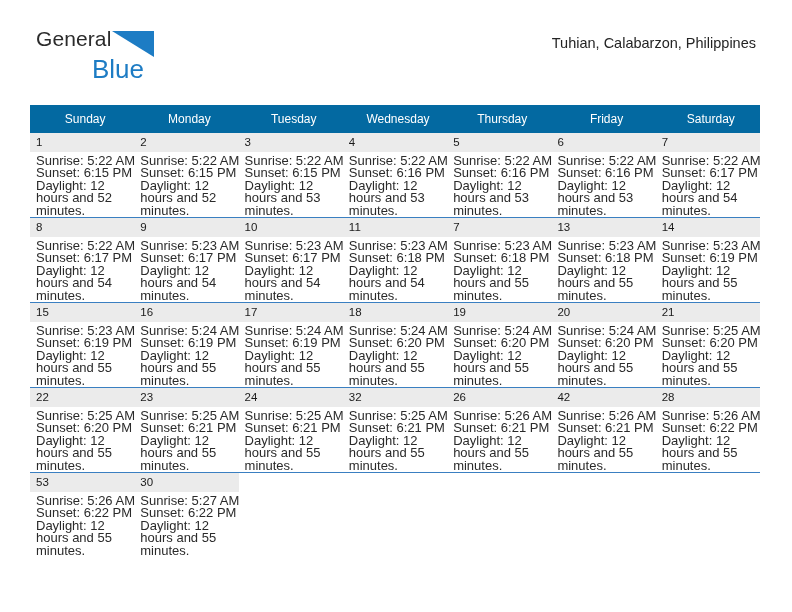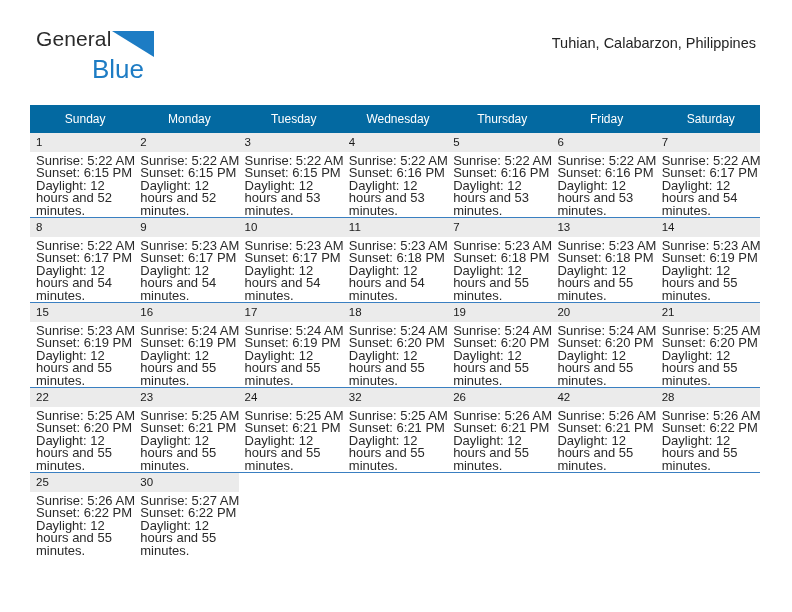--- a/index.html
+++ b/index.html
@@ -458,21 +458,21 @@
                 <div>Sunrise: 5:26 AM</div>
                 <div>Sunset: 6:22 PM</div>
                 <div class="daylight">Daylight: 12 hours and 55 minutes.</div>
               </div>
             </div>
           </td>
         </tr>
         <tr class="week-row">
           <td>
             <div class="cell">
-              <div class="daynum">25</div>
+              <div class="daynum">53</div>
               <div class="details">
                 <div>Sunrise: 5:26 AM</div>
                 <div>Sunset: 6:22 PM</div>
                 <div class="daylight">Daylight: 12 hours and 55 minutes.</div>
               </div>
             </div>
           </td>
           <td>
             <div class="cell">
               <div class="daynum">30</div>

